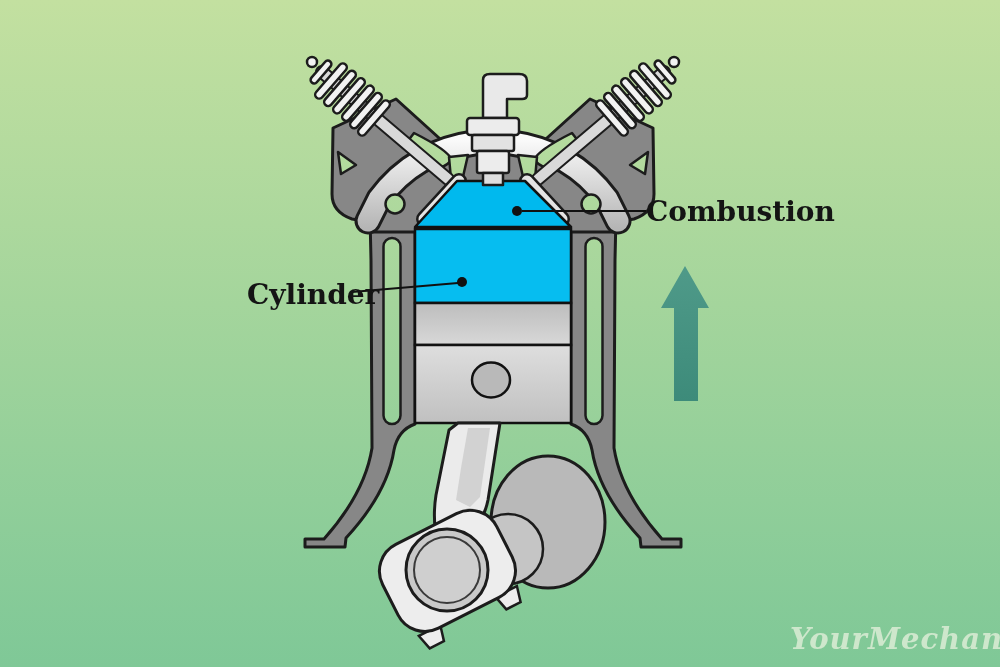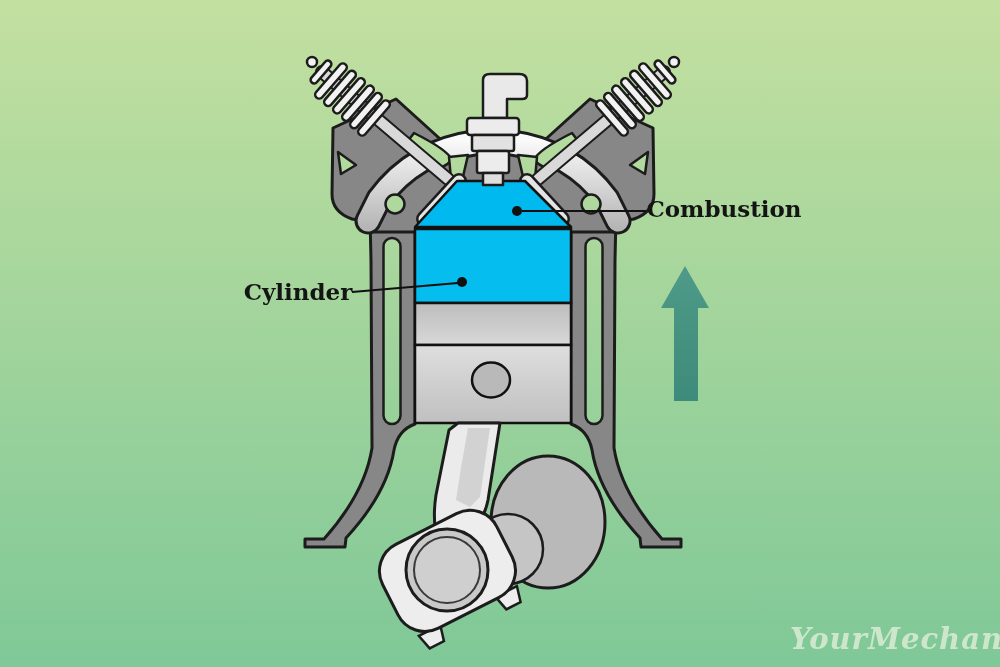--- a/index.html
+++ b/index.html
@@ -1,21 +1,21 @@
 <!DOCTYPE html>
 <html><head>
 <meta charset="utf-8">
 <style>
   html,body{margin:0;padding:0;}
   body{width:1000px;height:667px;overflow:hidden;font-family:"DejaVu Serif","Liberation Serif",serif;}
   .stage{position:relative;width:1000px;height:667px;}
   .stage svg{position:absolute;left:0;top:0;}
-  .label{position:absolute;color:#141414;font-weight:bold;font-size:23px;line-height:1.2;text-align:center;}
+  .label{position:absolute;color:#141414;font-weight:bold;font-size:28px;line-height:1.2;text-align:center;}
   .label-combustion{left:646px;top:195px;width:156px;}
-  .label-cylinder{left:240px;top:278px;width:116px;}
+  .label-cylinder{left:247px;top:278px;width:116px;}
   .watermark{position:absolute;left:790px;top:622px;width:205px;text-align:right;
              font-style:italic;font-weight:bold;font-size:29px;color:#d9ecd4;opacity:.88;
              letter-spacing:1px;font-family:"DejaVu Serif",serif;}
 </style>
 </head>
 <body>
 
 <div class="stage">
 
 <svg width="1000" height="667" viewBox="0 0 1000 667">

